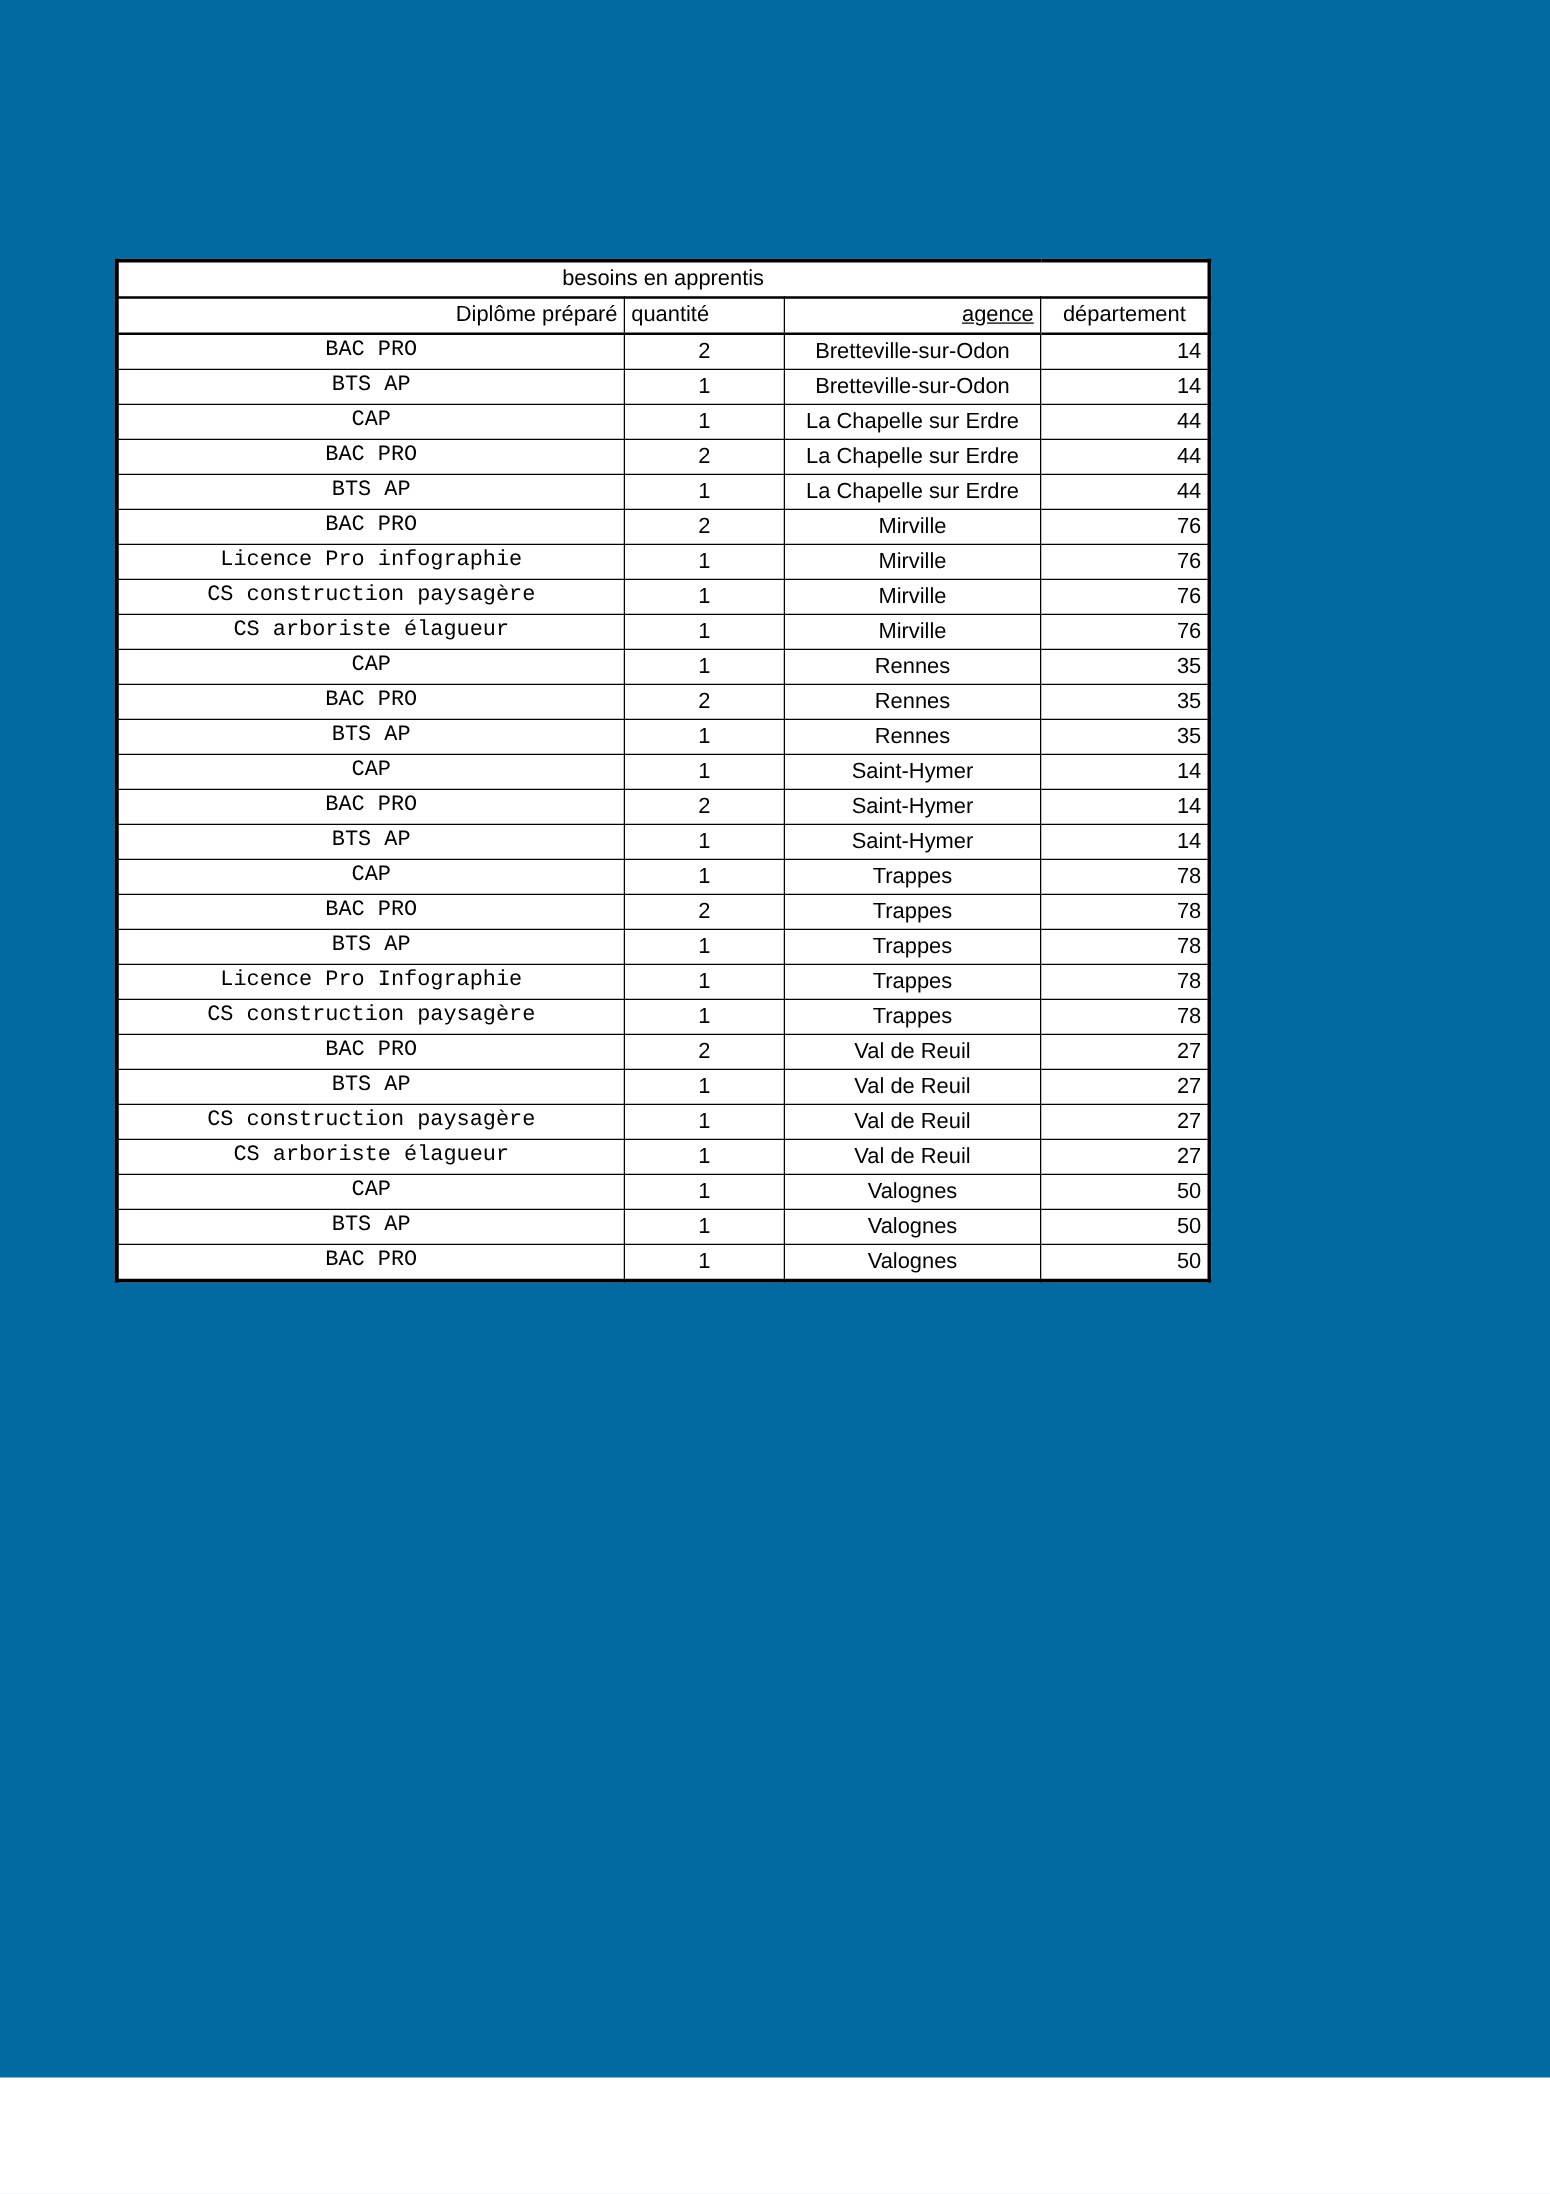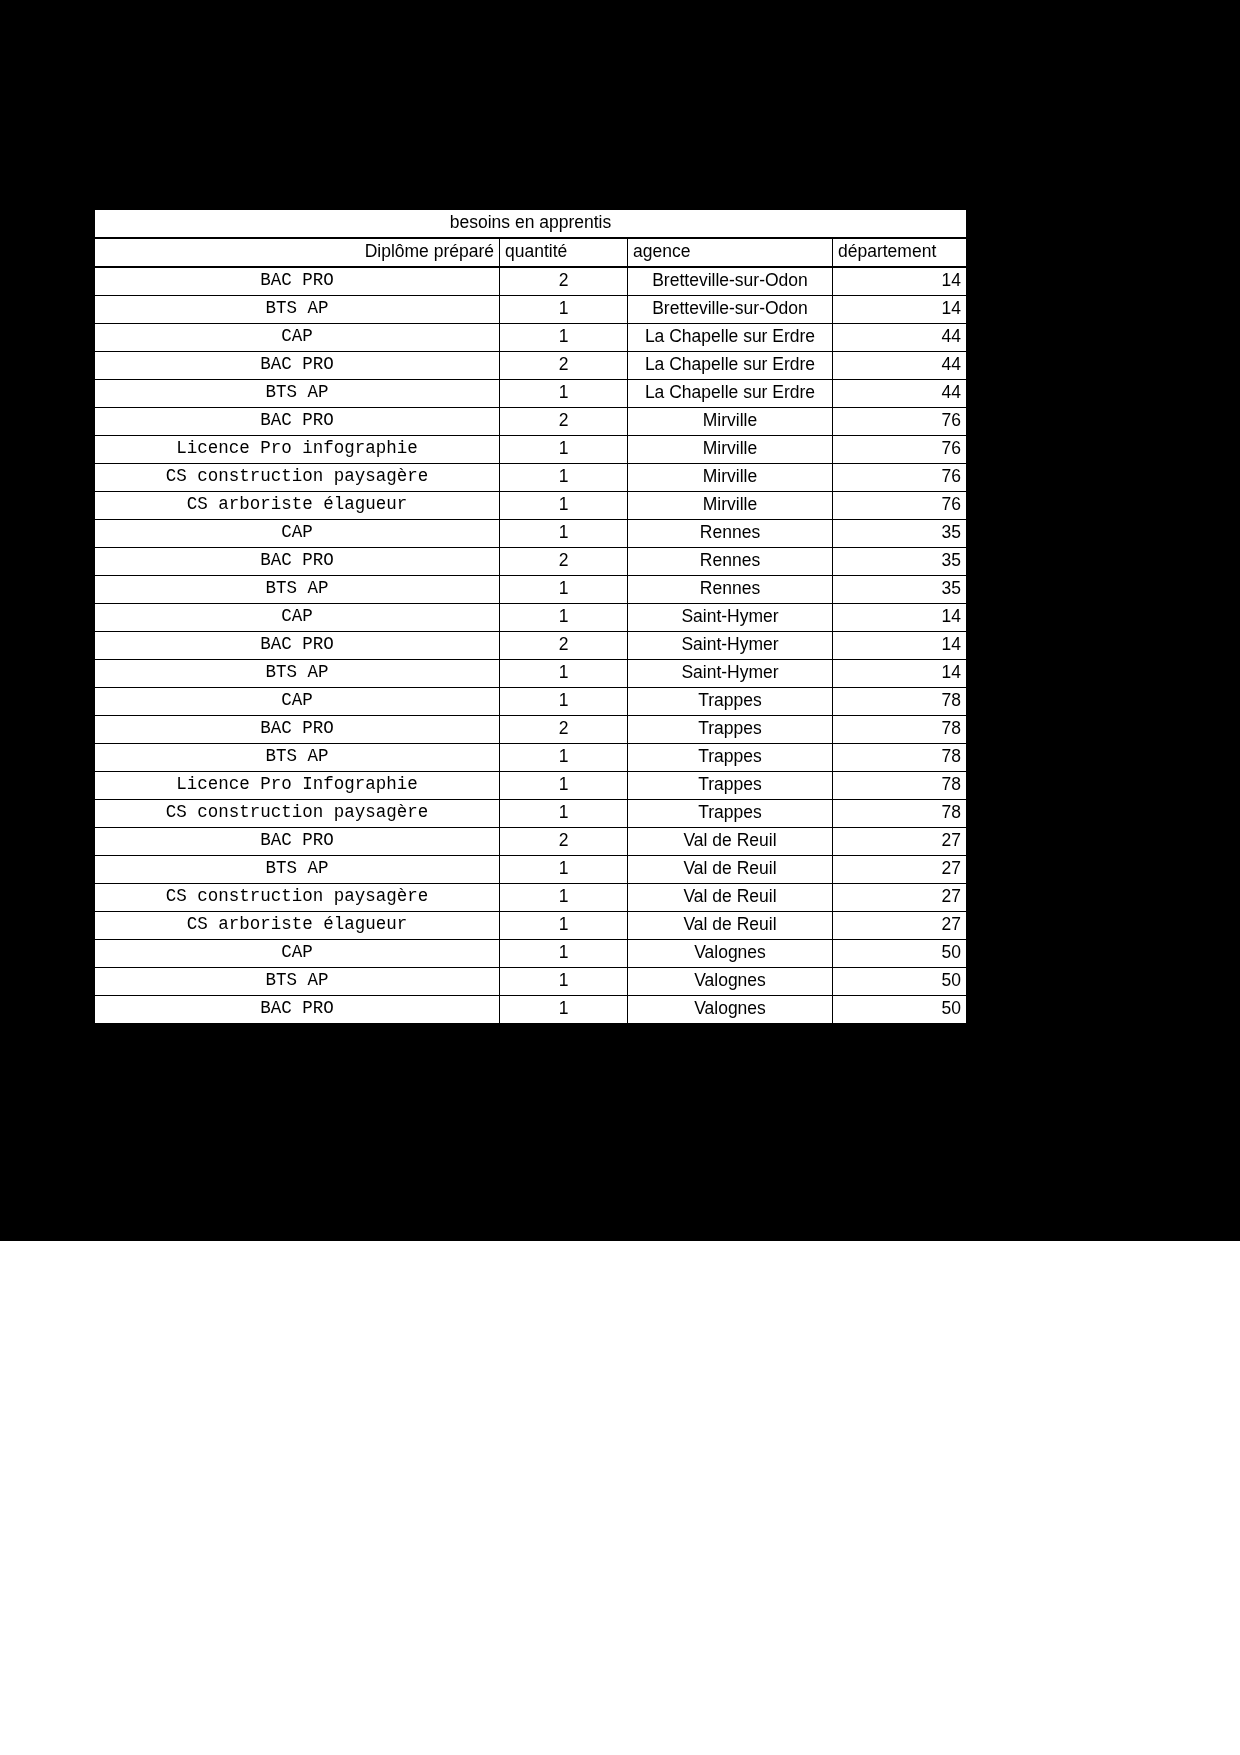--- a/index.html
+++ b/index.html
@@ -13,22 +13,22 @@
     font-family: "Liberation Sans", sans-serif;
     color: #000000;
     position: relative;
     overflow: hidden;
   }
   #page {
     position: absolute;
     left: 0;
     top: 0;
     width: 1240px;
-    height: 1241px;
-    background: #000000;
+    height: 1662px;
+    background: #0369a1;
   }
   #table-wrap {
     position: absolute;
     left: 92px;
     top: 207px;
     width: 874px;
   }
   table.sheet {
     border-collapse: collapse;
     table-layout: fixed;
@@ -55,22 +55,22 @@
   col.c-departement { width: 135px; }
 
   .title-cell {
     text-align: center;
     font-size: 17.5px;
     height: 24px;
     border-bottom: 2px solid #000000 !important;
   }
   .hdr-diplome { text-align: right; border-bottom: 2px solid #000000 !important; }
   .hdr-quantite { text-align: left; border-bottom: 2px solid #000000 !important; }
-  .hdr-agence { text-align: left; border-bottom: 2px solid #000000 !important; }
-  .hdr-departement { text-align: left; border-bottom: 2px solid #000000 !important; }
+  .hdr-agence { text-align: right; border-bottom: 2px solid #000000 !important; text-decoration: underline; }
+  .hdr-departement { text-align: center; border-bottom: 2px solid #000000 !important; }
 
   td.diplome { text-align: center; font-family: Liberation Mono, monospace; }
   td.quantite { text-align: center; }
   td.agence { text-align: center; }
   td.departement { text-align: right; }
 </style>
 </head>
 <body>
 
 <div id="page">

